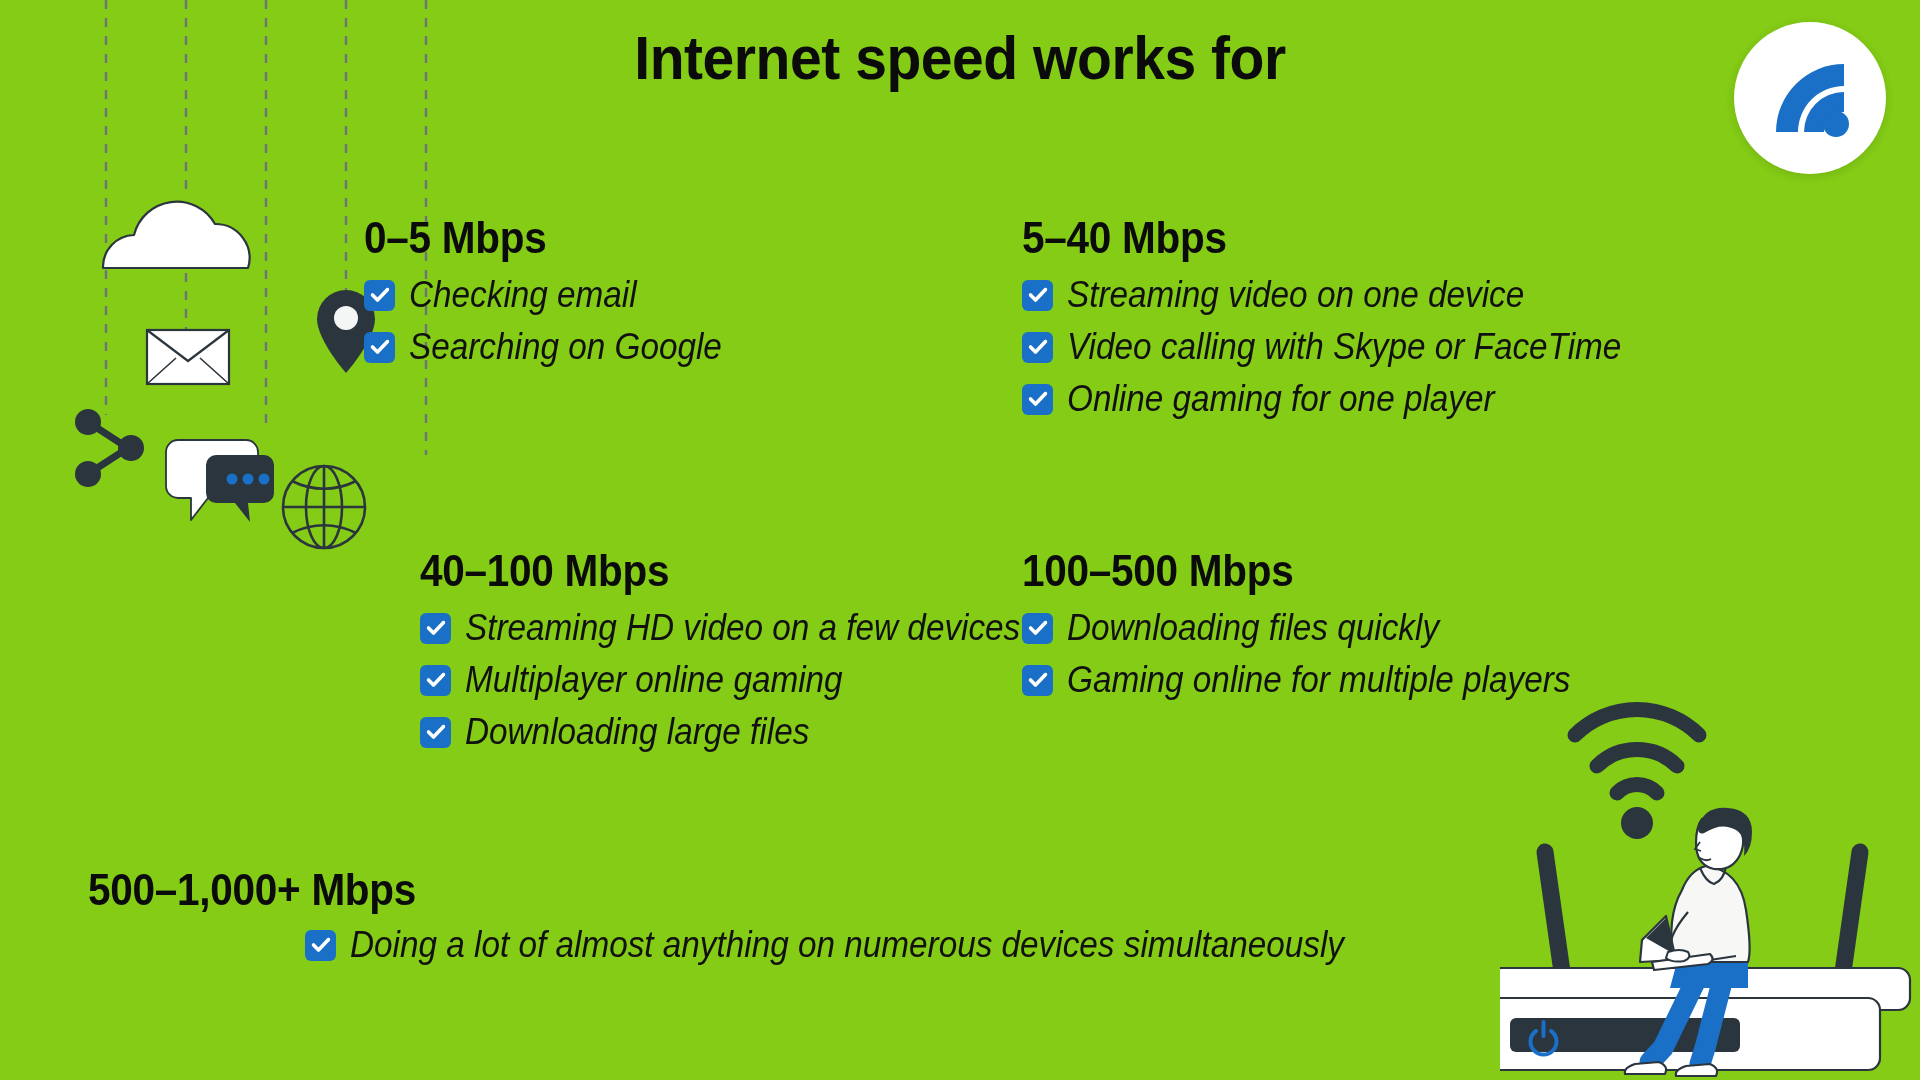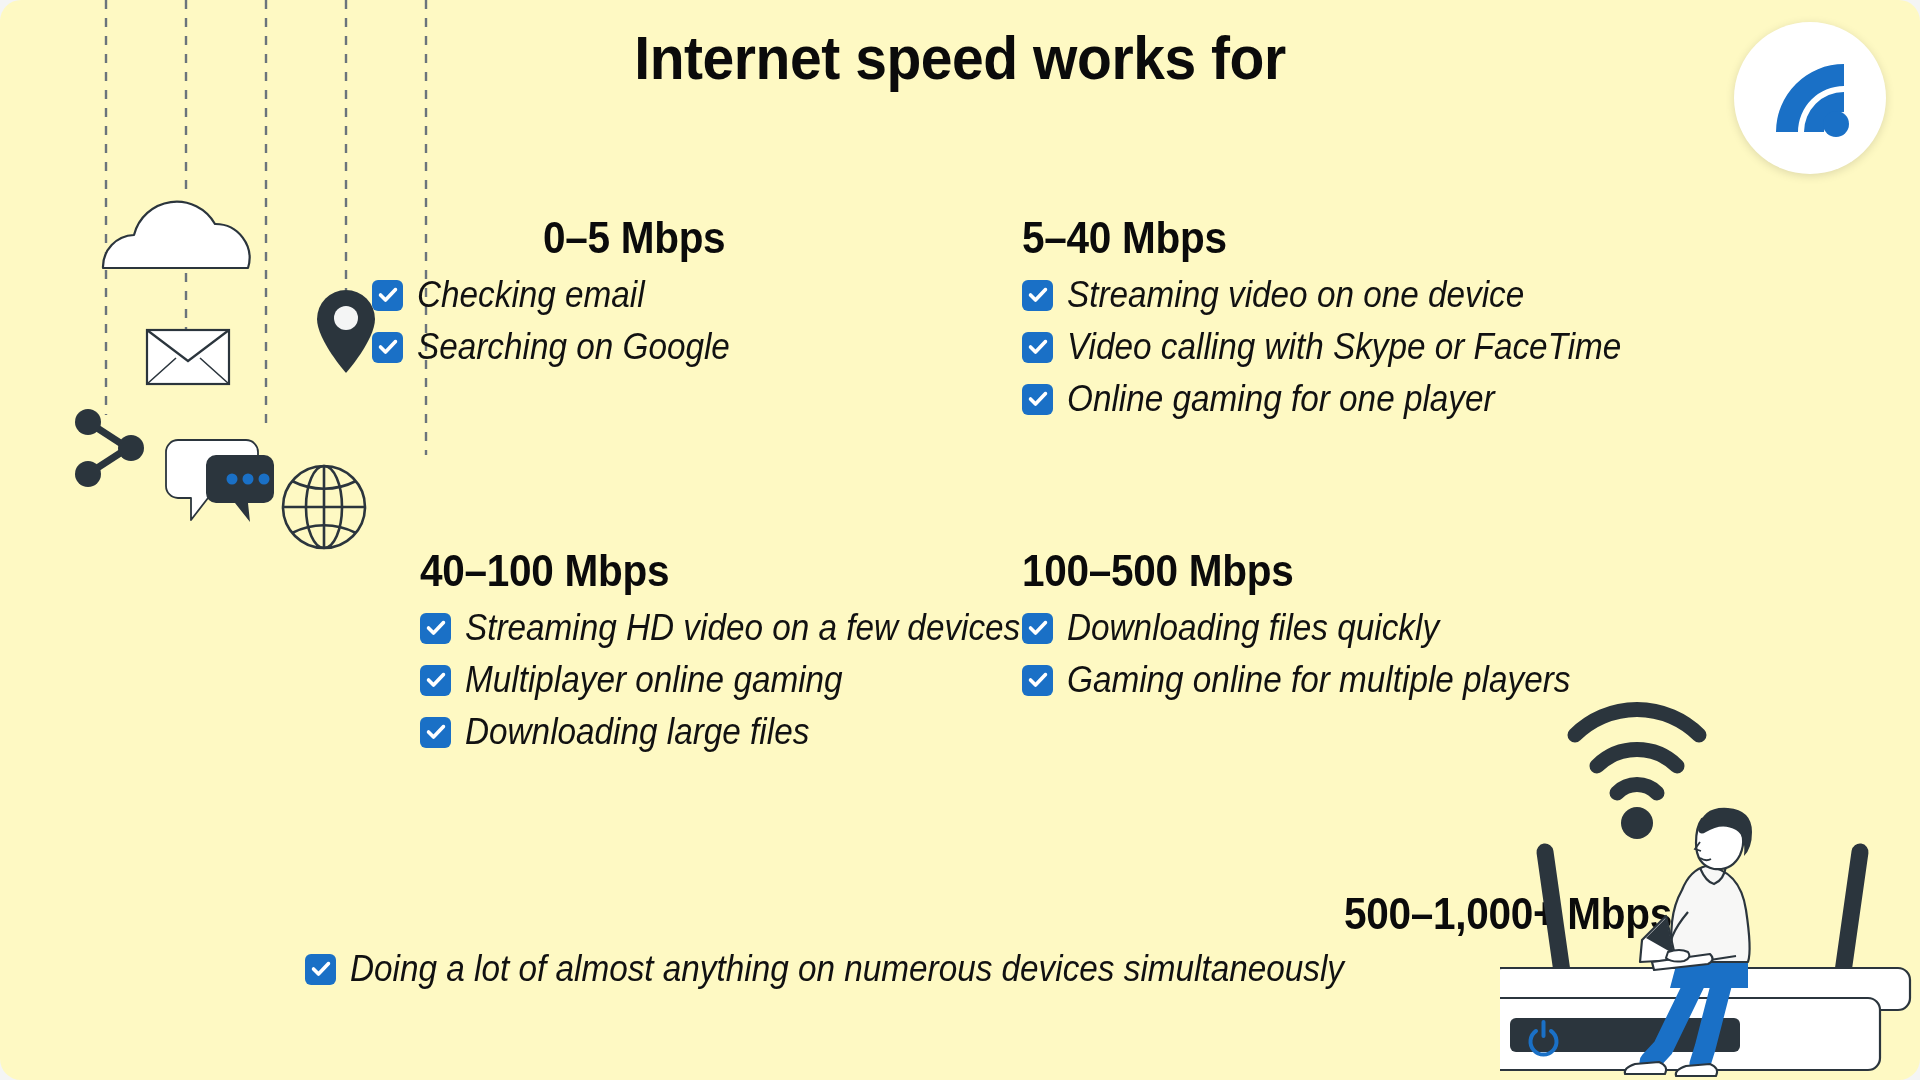--- a/index.html
+++ b/index.html
@@ -11,22 +11,21 @@
     height: 1080px;
     background: #f4f5f5;
     font-family: "Liberation Sans", sans-serif;
     overflow: hidden;
     position: relative;
   }
 
   #infographic {
     position: absolute;
     inset: 0;
-    background: #fef9c3;
-    border-radius: 21px;
+    background: #84cc16;
   }
 
   
   .deco-left {
     position: absolute;
     left: 0;
     top: 0;
     width: 470px;
     height: 580px;
     pointer-events: none;
@@ -111,31 +110,31 @@
     font-family: "Liberation Sans Narrow", "Liberation Sans", sans-serif;
     font-weight: 400;
     font-size: 37px;
     line-height: 1.05;
     color: #111111;
     transform: scaleX(0.9);
     transform-origin: left center;
   }
 
   
-  #tier-0   { left: 372px;  top: 212px; text-align: right; }
+  #tier-0   { left: 364px;  top: 212px; }
   #tier-1   { left: 1022px; top: 212px; }
   #tier-2   { left: 372px;  top: 545px; margin-left: 48px; }
   #tier-3   { left: 1022px; top: 545px; }
 
   
   #tier-4 {
     left: 0;
-    top: 888px;
+    top: 864px;
     width: 1760px;
-    text-align: right;
+    text-align: left;
   }
   #tier-4 .tier-heading {
     transform: scaleX(0.9);
     transform-origin: center top;
     margin-bottom: 10px;
   }
   #tier-4 .tier-list {
     display: flex;
     justify-content: center;
   }

